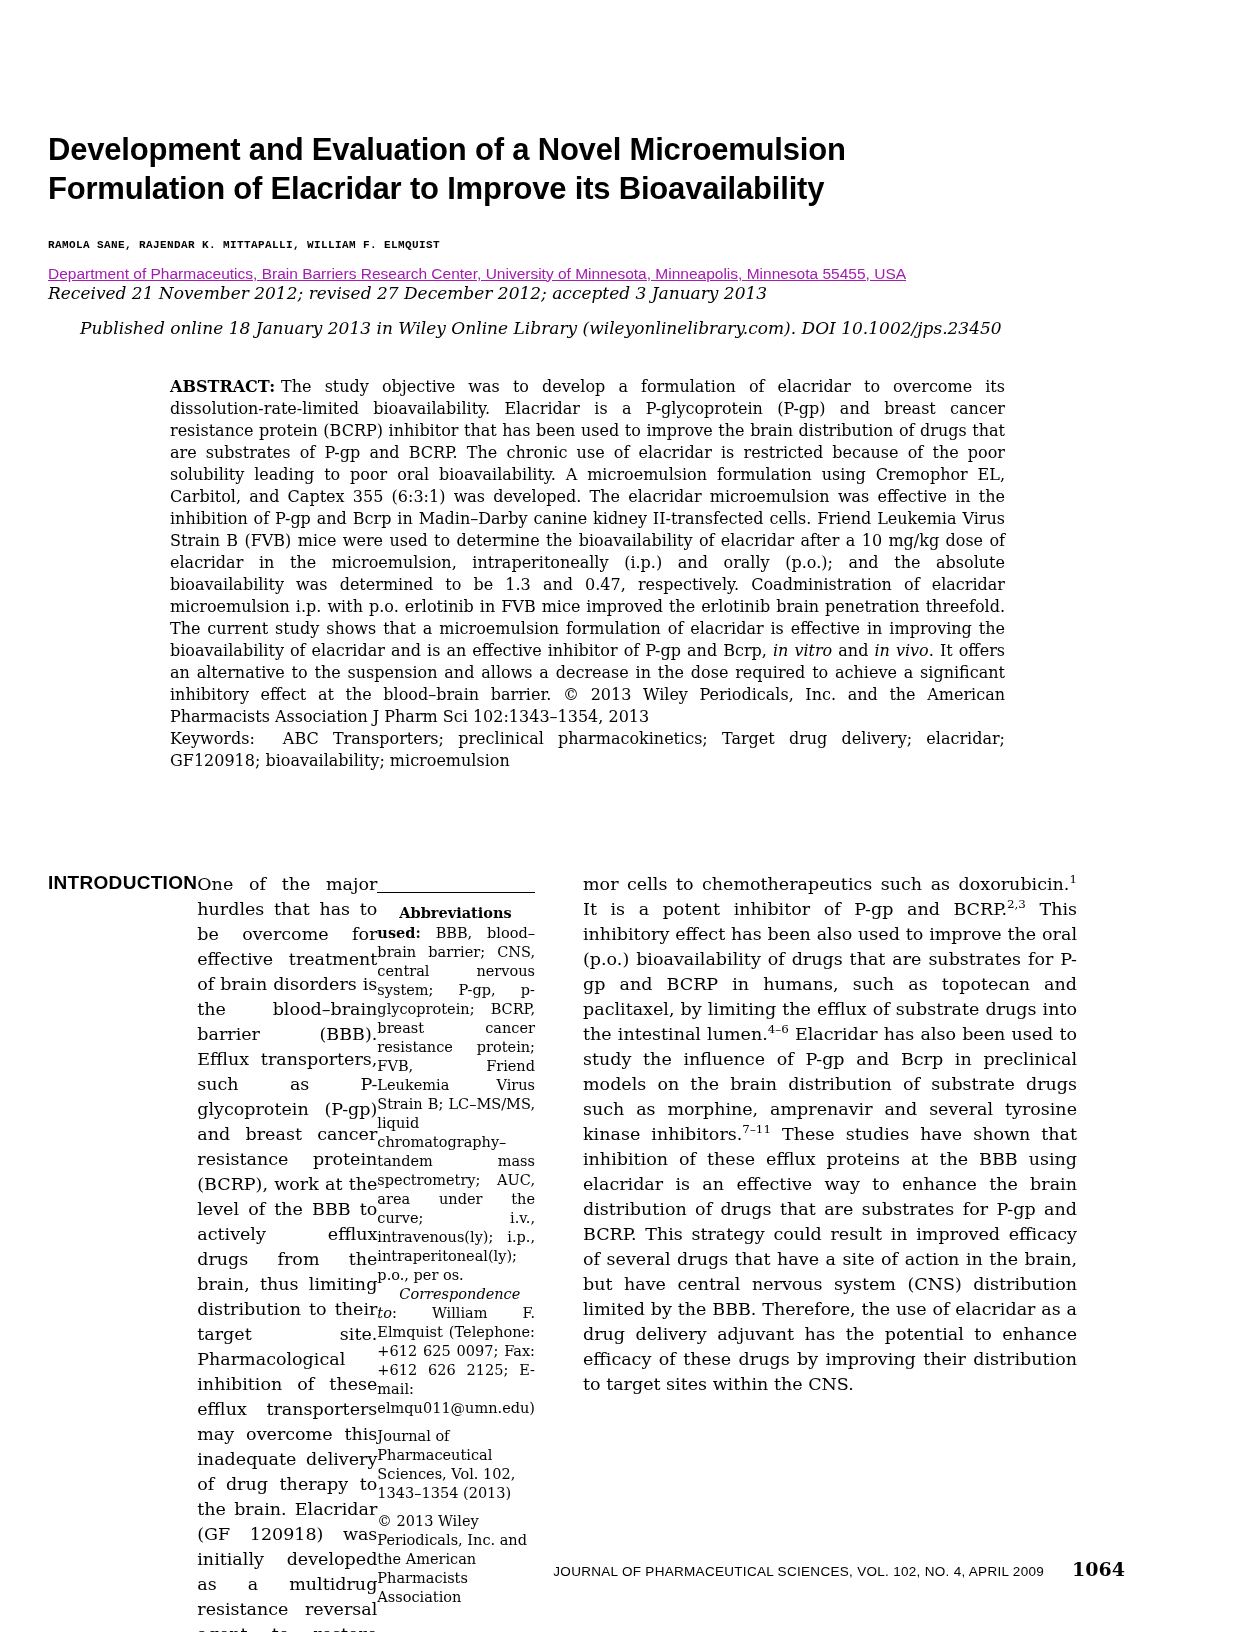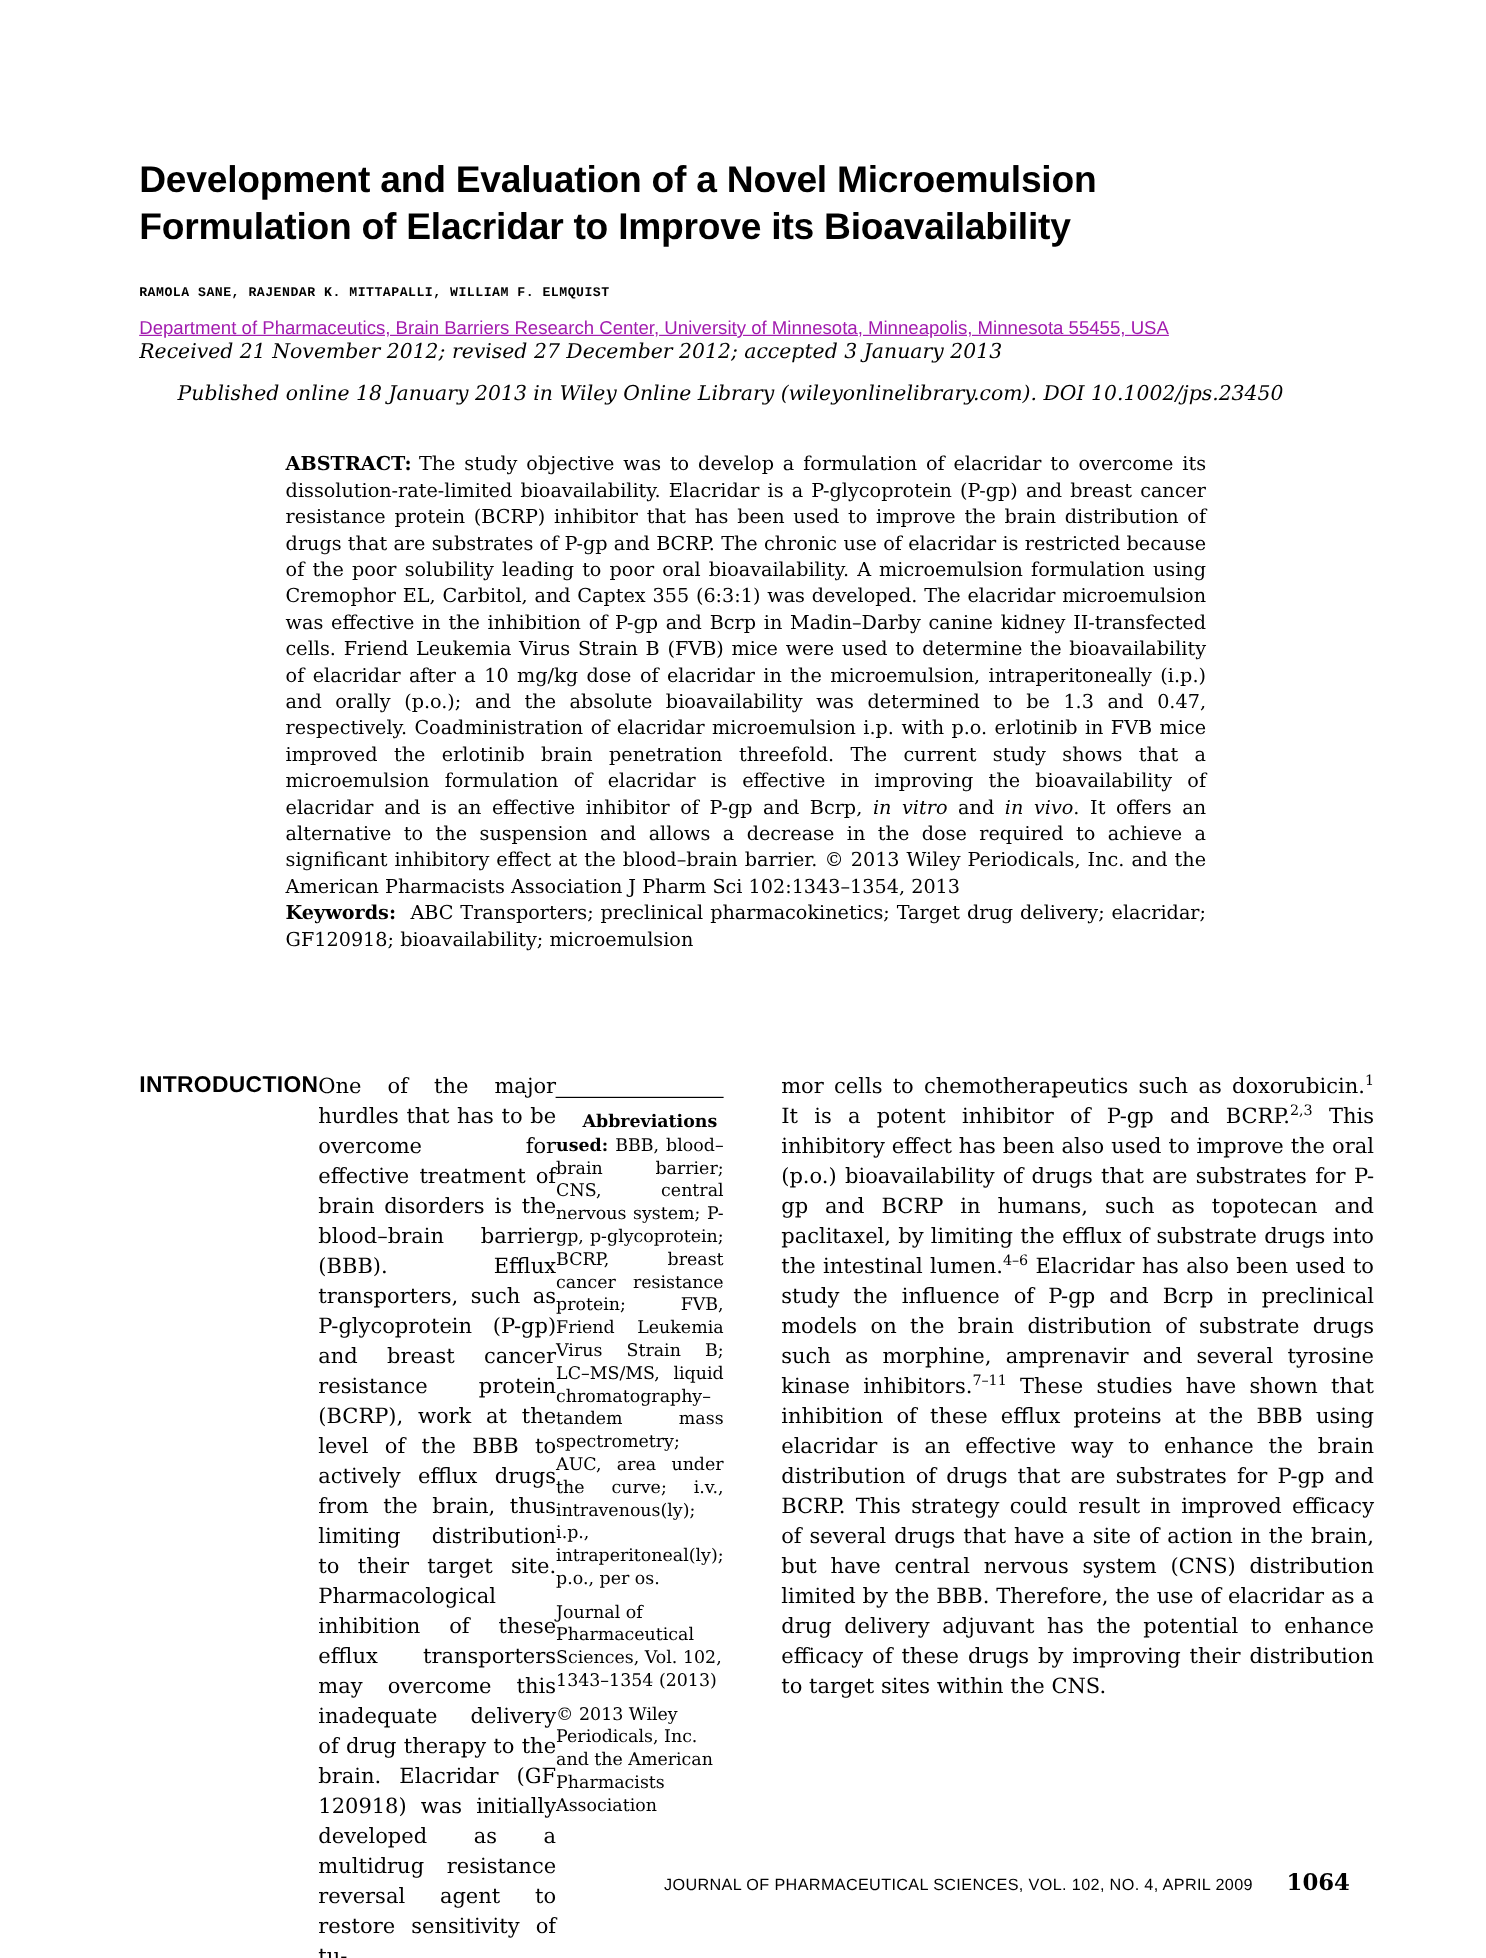--- a/index.html
+++ b/index.html
@@ -1,21 +1,21 @@
 <!DOCTYPE html>
 <html><head>
 <meta charset="utf-8">
 <style>
   * { box-sizing: border-box; }
   html, body { margin: 0; padding: 0; background: #ffffff; }
   .page {
     width: 1238px; height: 1632px; margin: 0 auto; background: #ffffff;
     position: relative; color: #000;
     font-family: "DejaVu Serif", serif;
-    padding: 0 113px 0 116px;
+    padding: 0 113px 0 48px;
     overflow: hidden;
   }
   .title {
     margin: 130px 0 0 0;
     font-family: "Liberation Sans", sans-serif;
     font-weight: 700;
     font-size: 31px;
     line-height: 1.27;
     letter-spacing: -0.2px;
     max-width: 980px;
@@ -38,21 +38,21 @@
   .history { font-style: italic; font-size: 17px; }
   .history + .history { margin-top: 15px; margin-left: 32px; }
   .abstract {
     margin: 38px 120px 0 122px;
     text-align: justify;
     font-size: 16px;
     line-height: 22px;
   }
   .abstract p { margin: 0; }
   .abstract-label { font-weight: 700; margin-right: 6px; }
-  .keywords b { font-weight: 700; margin-right: 12px; }
+  .keywords b { font-weight: 400; margin-right: 28px; }
   .columns { display: flex; gap: 48px; margin-top: 100px; }
   .col-left { flex: 0 0 487px; width: 487px; display: flex; flex-direction: row; }
   .col-right { flex: 0 0 494px; width: 494px; }
   .section-heading {
     margin: 0 0 16px 0;
     font-family: "Liberation Sans", sans-serif;
     font-size: 19px;
     font-weight: 700;
     letter-spacing: 0.3px;
   }
@@ -101,20 +101,21 @@
       <p class="keywords"><b>Keywords:</b><span>ABC Transporters; preclinical pharmacokinetics; Target drug delivery; elacridar; GF120918; bioavailability; microemulsion</span></p>
     </div>
   </header>
 
   <main class="columns">
     <div class="col-left">
       <h2 class="section-heading">INTRODUCTION</h2>
       <p class="body-text">One of the major hurdles that has to be overcome for effective treatment of brain disorders is the blood–brain barrier (BBB). Efflux transporters, such as P-glycoprotein (P-gp) and breast cancer resistance protein (BCRP), work at the level of the BBB to actively efflux drugs from the brain, thus limiting distribution to their target site. Pharmacological inhibition of these efflux transporters may overcome this inadequate delivery of drug therapy to the brain. Elacridar (GF 120918) was initially developed as a multidrug resistance reversal agent to restore sensitivity of tu-</p>
       <div class="footnotes">
         <p class="fn indent"><span style="font-weight: 700;">Abbreviations used:</span><span> BBB, blood–brain barrier; CNS, central nervous system; P-gp, p-glycoprotein; BCRP, breast cancer resistance protein; FVB, Friend Leukemia Virus Strain B; LC–MS/MS, liquid chromatography–tandem mass spectrometry; AUC, area under the curve; i.v., intravenous(ly); i.p., intraperitoneal(ly); p.o., per os.</span></p>
+        <p class="fn indent"><span style="font-style: italic;">Correspondence to</span><span>: William F. Elmquist (Telephone: +612 625 0097; Fax: +612 626 2125; E-mail: elmqu011@umn.edu)</span></p>
         <p class="fn spaced">Journal of Pharmaceutical Sciences, Vol. 102, 1343–1354 (2013)</p>
         <p class="fn spaced">© 2013 Wiley Periodicals, Inc. and the American Pharmacists Association</p>
       </div>
     </div>
     <div class="col-right">
       <p class="body-text"><span>mor cells to chemotherapeutics such as doxorubicin.</span><sup>1</sup><span> It is a potent inhibitor of P-gp and BCRP.</span><sup>2,3</sup><span> This inhibitory effect has been also used to improve the oral (p.o.) bioavailability of drugs that are substrates for P-gp and BCRP in humans, such as topotecan and paclitaxel, by limiting the efflux of substrate drugs into the intestinal lumen.</span><sup>4–6</sup><span> Elacridar has also been used to study the influence of P-gp and Bcrp in preclinical models on the brain distribution of substrate drugs such as morphine, amprenavir and several tyrosine kinase inhibitors.</span><sup>7–11</sup><span> These studies have shown that inhibition of these efflux proteins at the BBB using elacridar is an effective way to enhance the brain distribution of drugs that are substrates for P-gp and BCRP. This strategy could result in improved efficacy of several drugs that have a site of action in the brain, but have central nervous system (CNS) distribution limited by the BBB. Therefore, the use of elacridar as a drug delivery adjuvant has the potential to enhance efficacy of these drugs by improving their distribution to target sites within the CNS.</span></p>
     </div>
   </main>
 
   <footer class="page-footer">

